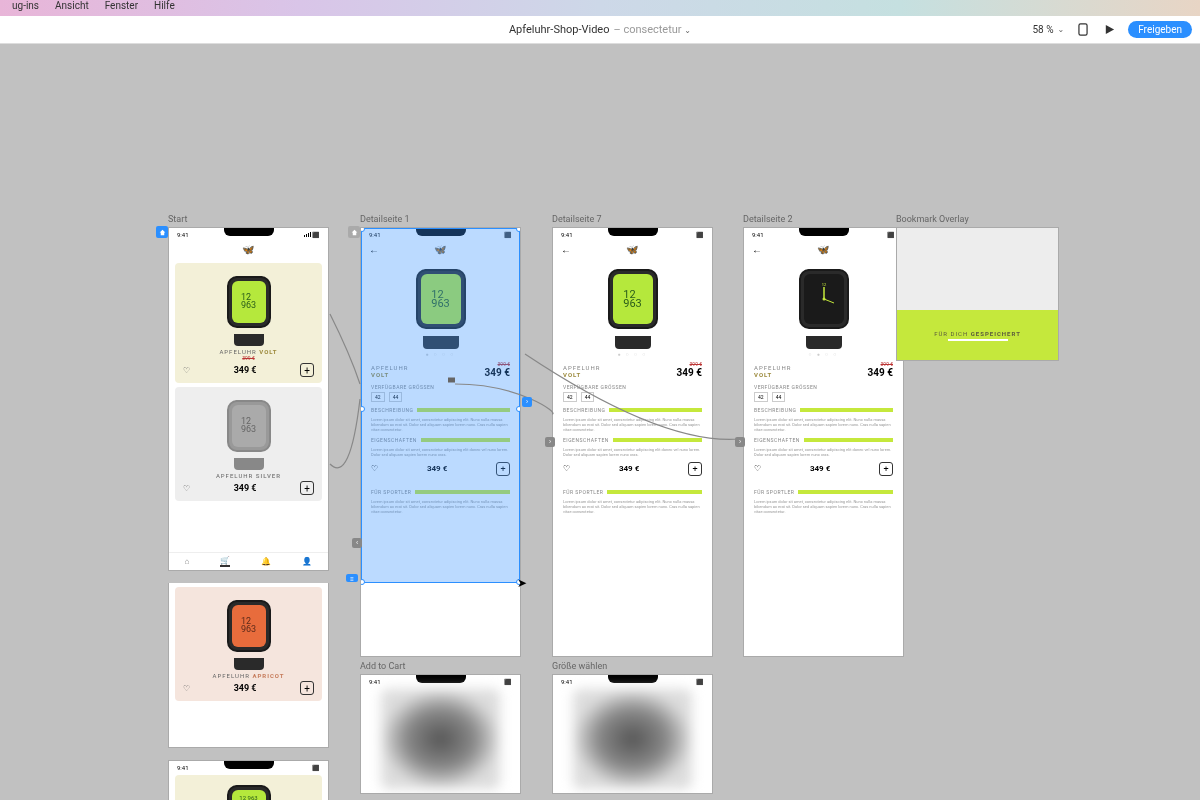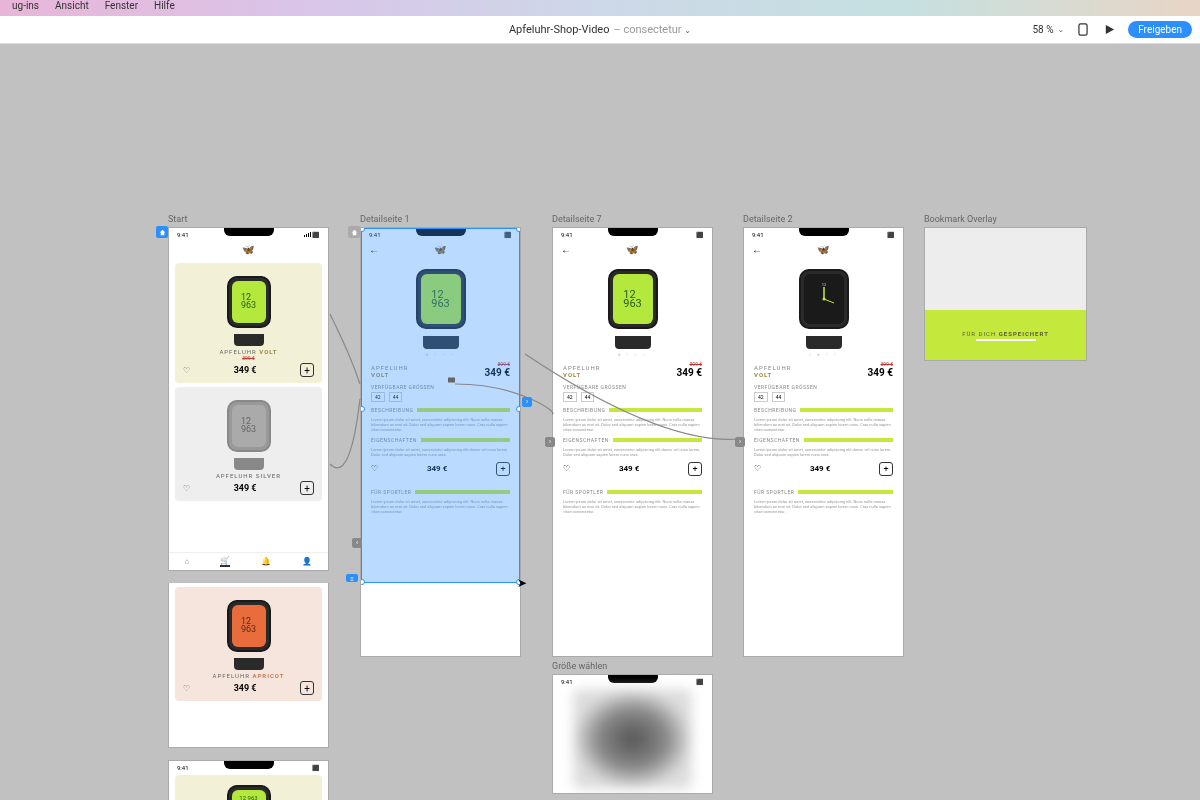--- a/index.html
+++ b/index.html
@@ -397,30 +397,41 @@
           <span class="pl">+</span>
         </div>
       <div class="sec-hdr" style="margin-top:8px">
           <span class="t">FÜR SPORTLER</span>
           <span class="bar"></span>
         </div>
       <div class="lorem">Lorem ipsum dolor sit amet, consectetur adipiscing elit. Nunc nulla massa bibendum ac erat sit. Dolor sed aliquam sapien lorem nunc. Cras nulla sapien vitae consectetur.</div>
     </div>
   </div>
 
-  <div class="artboard-group" style="left:924px;top:170px">
+  <div class="artboard-group" style="left:896px;top:170px">
     <div class="ab-label">Bookmark Overlay</div>
     <div class="artboard overlay-board" style="width:163px;height:134px">
       <div class="overlay-save" style="height:50px">
         <div><span>FÜR DICH</span> <b>GESPEICHERT</b></div>
         <div class="line"></div>
       </div>
     </div>
   </div>
 
+  <div class="artboard-group" style="left:360px;top:617px">
+    <div class="ab-label">Add to Cart</div>
+    <div class="artboard" style="width:161px;height:120px">
+        <div class="notch"></div>
+        <div class="phone-status">
+          <span>9:41</span>
+          <span>⬛</span>
+        </div>
+        <div class="blurred"></div>
+      </div>
+  </div>
   <div class="artboard-group" style="left:552px;top:617px">
     <div class="ab-label">Größe wählen</div>
     <div class="artboard" style="width:161px;height:120px">
         <div class="notch"></div>
         <div class="phone-status">
           <span>9:41</span>
           <span>⬛</span>
         </div>
         <div class="blurred"></div>
       </div>

